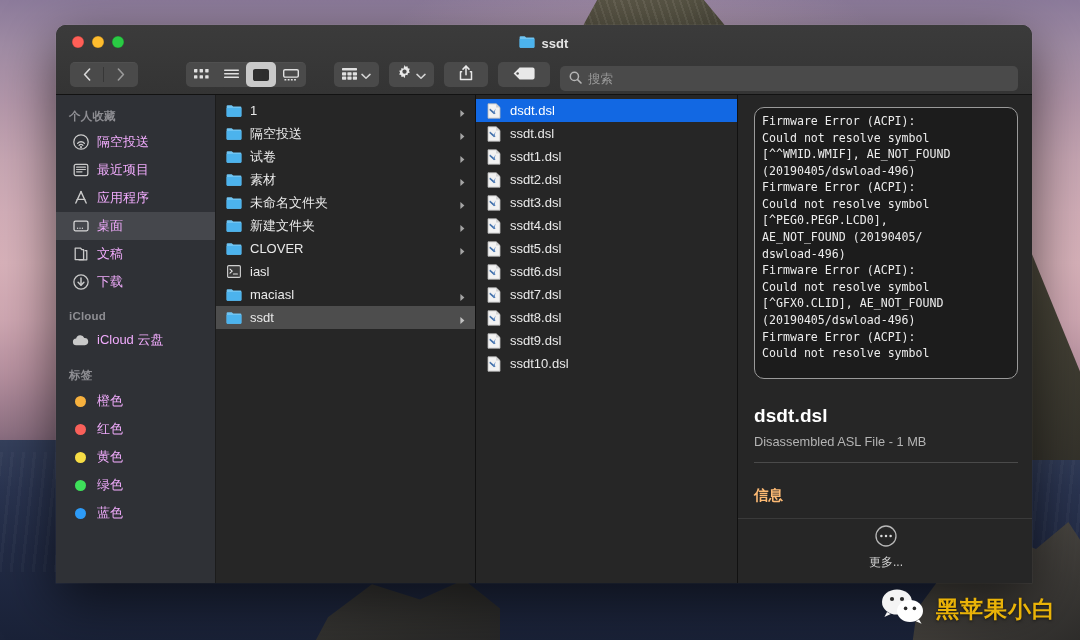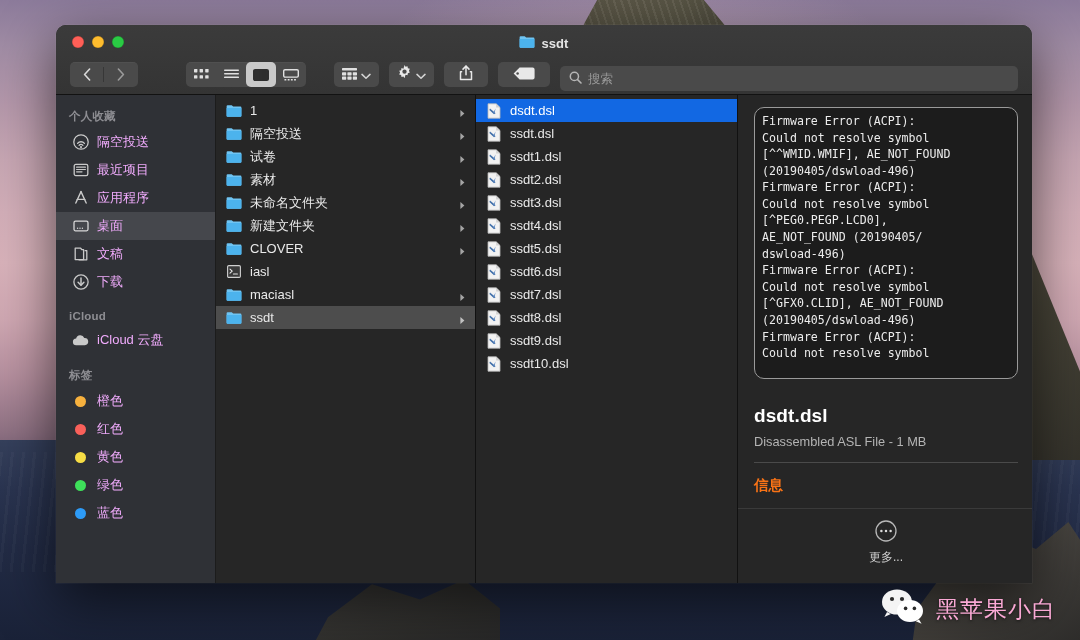--- a/index.html
+++ b/index.html
@@ -195,35 +195,35 @@
     border:1px solid #9a9a9a; background:#1c1c1c; border-radius:10px;
     height:272px; overflow:hidden; padding:5px 7px;
   }
   .qltext {
     color:#ececec; font-family:"DejaVu Sans Mono","Liberation Mono",monospace;
     font-size:11.6px; line-height:1.43; white-space:pre-wrap; word-break:break-word;
   }
   .file-title { color:#fff; font-size:19px; font-weight:700; margin:26px 0 0 0; letter-spacing:.1px; }
   .file-sub   { color:#b4b4b4; font-size:12.8px; margin-top:7px; }
   .hr { height:1px; background:#4a4a4a; margin:13px 0 0 0; }
-  .sec-title { color:#f97316; font-size:14.5px; font-weight:700; margin-top:13px; }
+  .sec-title { color:#fdba74; font-size:14.5px; font-weight:700; margin-top:23px; }
   .hr2 { height:1px; background:#3a3a3a; margin-top:13px; margin-left:-16px; margin-right:-14px; }
   .more-wrap {
     flex:1; display:flex; flex-direction:column; align-items:center; justify-content:center;
     gap:3px; padding-bottom:6px;
   }
   .more-label { color:#cfcfcf; font-size:12px; }
 
   
   #watermark {
     position:absolute; right:24px; bottom:10px;
     display:flex; align-items:center; gap:10px; z-index:30;
     text-shadow:0 1px 3px rgba(0,0,0,.6);
   }
-  .wm-text { color:#f9a8d4; font-size:23px; font-weight:400; letter-spacing:1px; }
+  .wm-text { color:#eab308; font-size:23px; font-weight:700; letter-spacing:1px; }
 </style>
 </head>
 <body>
 
 <div id="wallpaper">
   <div class="sky"></div>
   <div class="sky-glow"></div>
   <div class="sea"></div>
   <div class="sea-sheen"></div>
   <div class="mtn-left"></div>

